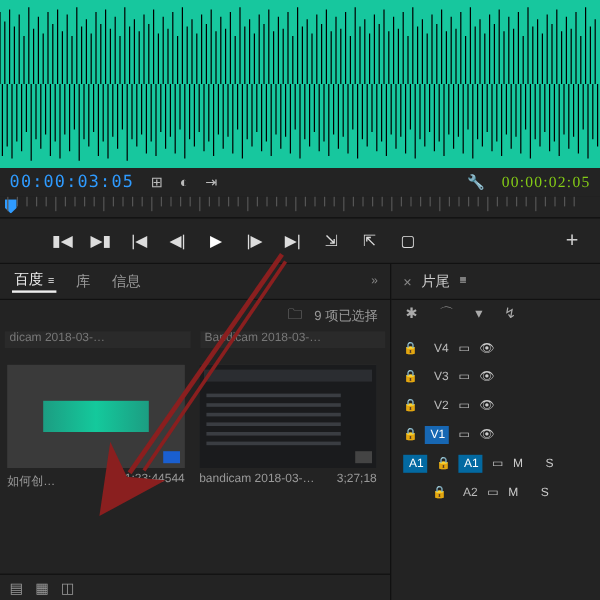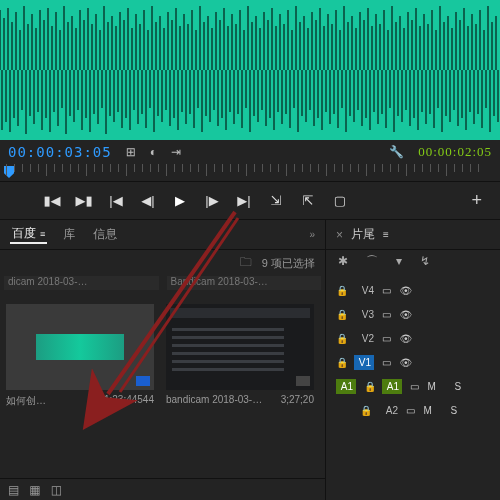--- a/index.html
+++ b/index.html
@@ -50,21 +50,21 @@
   
   .ttabs{height:30px;display:flex;align-items:center;gap:8px;padding:0 10px;border-bottom:1px solid #111;color:#ccc;font-size:12px}
   .tl-tc{padding:6px 10px;font-family:monospace;font-size:16px;color:#1fa3e6;letter-spacing:1px}
   .tl-tools{height:22px;display:flex;align-items:center;gap:18px;padding:0 12px;color:#aaa;font-size:12px}
   .tracks{padding:6px 0 0 0}
   .trk{height:24px;display:flex;align-items:center;gap:8px;padding:0 10px;font-size:10px;color:#ccc}
   .lock{width:10px}
   .tlabel2{width:20px;text-align:right;background:transparent;color:#bbb}
   .tlabel2.on{background:#1767b3;color:#fff;padding:2px 3px;font-size:10px}
   .eye{width:12px}
-  .trk.a .tlabel2.on{background:#4d7c0f}
+  .trk.a .tlabel2.on{background:#0369a1}
   
   .arrow{position:absolute;pointer-events:none}
   
   svg{display:block}
 </style>
 </head>
 <body>
 
 <div class="wave-area">
   <svg class="wave" viewBox="0 0 500 140" preserveAspectRatio="none">
@@ -207,21 +207,21 @@
             <div class="dp-row" style="top:32px"></div>
             <div class="dp-row" style="top:40px"></div>
             <div class="dp-row" style="top:48px"></div>
             <div class="dp-row" style="top:56px"></div>
             <div class="dp-row" style="top:64px"></div>
           </div>
           <div class="aud-tag" style="background:#444"></div>
         </div>
         <div class="tlabel">
           <span>bandicam 2018-03-…</span>
-          <span>3;27;20</span>
+          <span>3;27;18</span>
         </div>
       </div>
     </div>
     <div class="pbott">
       <span>▤</span>
       <span>▦</span>
       <span>◫</span>
     </div>
   </div>
 

